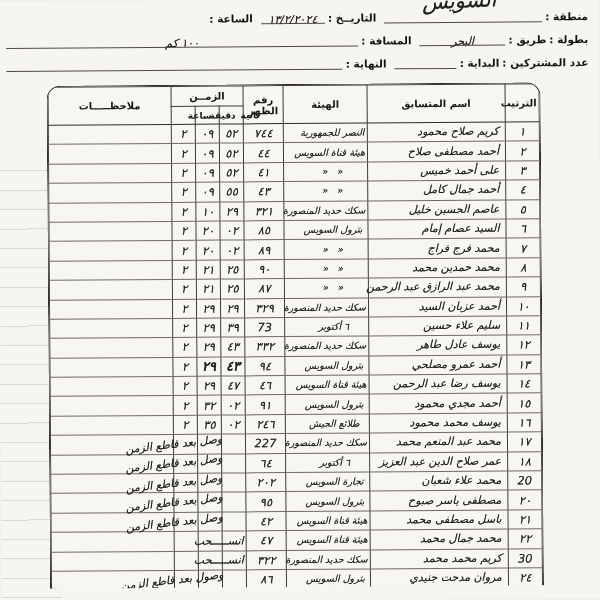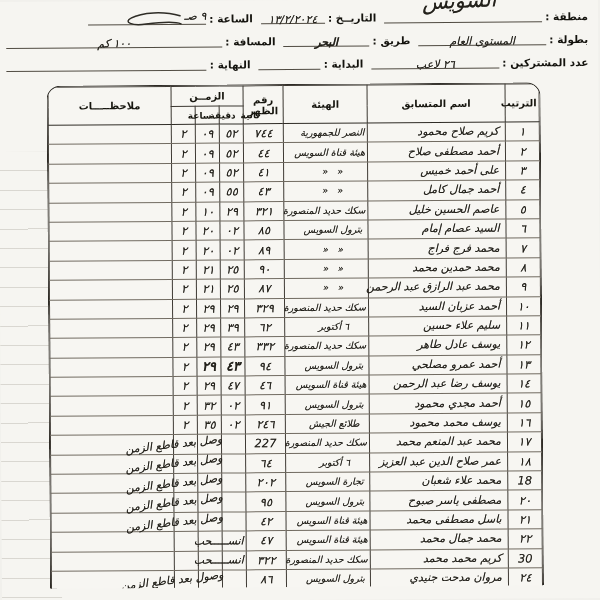--- a/index.html
+++ b/index.html
@@ -29,21 +29,21 @@
   .fline{
     display:inline-block;height:15px;position:relative;
     border-bottom:1.2px solid #504b42;margin-left:8px;
     text-align:center;
   }
   .hand{font-style:italic;color:#23211b;text-shadow:0 0 .4px rgba(25,23,18,.55);}
   .f-region{width:158px;}
   .f-date{width:64px;}
   .f-time{width:118px;margin-left:0;}
   .f-champ{width:128px;}
-  .f-road{width:86px;font-weight:bold;}
+  .f-road{width:86px;}
   .f-dist{flex:1;margin-left:0;}
   .f-part{width:128px;}
   .f-start{width:62px;}
   .f-end{flex:1;margin-left:0;}
   .fline .val{font-size:11px;line-height:13px;display:inline-block;}
   .region-val{
     position:absolute;right:46px;top:-17px;
     font-size:21px;line-height:22px;white-space:nowrap;
     transform:rotate(-2deg);
   }
@@ -95,50 +95,36 @@
     <div class="hrow">
       <span class="lbl">منطقة :</span>
       <span class="fline f-region">
         <span class="hand region-val">السويس</span>
       </span>
       <span class="lbl">التاريــخ :</span>
       <span class="fline f-date">
         <span class="hand val">١٣/٢/٢٠٢٤</span>
       </span>
       <span class="lbl">الساعة :</span>
-      <span class="fline f-time">
-        <span class="time-wrap">
-          <span class="hand val">٩ صـ</span>
-          <svg class="flourish" width="62" height="20" viewBox="0 0 62 20">
-            <path d="M60 7 C 44 2 22 3 11 9 C 3 13 12 17 26 15 C 42 13 54 12 61 15" fill="none" stroke="#2e2c26" stroke-width="1.5" stroke-linecap="round"></path>
-          </svg>
-        </span>
-      </span>
     </div>
 
     <div class="hrow">
       <span class="lbl">بطولة :</span>
-      <span class="fline f-champ">
-        <span class="hand val">المستوى العام</span>
-      </span>
       <span class="lbl">طريق :</span>
       <span class="fline f-road">
         <span class="hand val">البحر</span>
       </span>
       <span class="lbl">المسافة :</span>
       <span class="fline f-dist">
         <span class="hand val">١٠٠ كم</span>
       </span>
     </div>
 
     <div class="hrow">
       <span class="lbl">عدد المشتركين :</span>
-      <span class="fline f-part">
-        <span class="hand val">٢٦ لاعب</span>
-      </span>
       <span class="lbl">البداية :</span>
       <span class="fline f-start">
         <span class="hand val"></span>
       </span>
       <span class="lbl">النهاية :</span>
       <span class="fline f-end">
         <span class="hand val"></span>
       </span>
     </div>
   </div>
@@ -268,21 +254,21 @@
             <td class="hand cell-back">٣٢٩</td>
             <td class="hand cell-time">٢٩</td>
             <td class="hand cell-time">٢٩</td>
             <td class="hand cell-time">٢</td>
             <td class="cell-notes"></td>
           </tr>
           <tr>
             <td class="hand cell-rank">١١</td>
             <td class="hand cell-name">سليم علاء حسين</td>
             <td class="hand cell-org">٦ أكتوبر</td>
-            <td class="hand cell-back">٦٢</td>
+            <td class="hand cell-back">73</td>
             <td class="hand cell-time">٣٩</td>
             <td class="hand cell-time">٢٩</td>
             <td class="hand cell-time">٢</td>
             <td class="cell-notes"></td>
           </tr>
           <tr>
             <td class="hand cell-rank">١٢</td>
             <td class="hand cell-name">يوسف عادل طاهر</td>
             <td class="hand cell-org">سكك حديد المنصورة</td>
             <td class="hand cell-back">٣٣٢</td>
@@ -345,21 +331,21 @@
             <td class="hand cell-rank">١٨</td>
             <td class="hand cell-name">عمر صلاح الدين عبد العزيز</td>
             <td class="hand cell-org">٦ أكتوبر</td>
             <td class="hand cell-back">٦٤</td>
             <td class="hand cell-time"></td>
             <td class="hand cell-time"></td>
             <td class="hand cell-time"></td>
             <td class="cell-notes"><span class="hand note diag">وصل بعد قاطع الزمن</span></td>
           </tr>
           <tr>
-            <td class="hand cell-rank">18</td>
+            <td class="hand cell-rank">20</td>
             <td class="hand cell-name">محمد علاء شعبان</td>
             <td class="hand cell-org">تجارة السويس</td>
             <td class="hand cell-back">٢٠٢</td>
             <td class="hand cell-time"></td>
             <td class="hand cell-time"></td>
             <td class="hand cell-time"></td>
             <td class="cell-notes"><span class="hand note diag">وصل بعد قاطع الزمن</span></td>
           </tr>
           <tr>
             <td class="hand cell-rank">٢٠</td>

